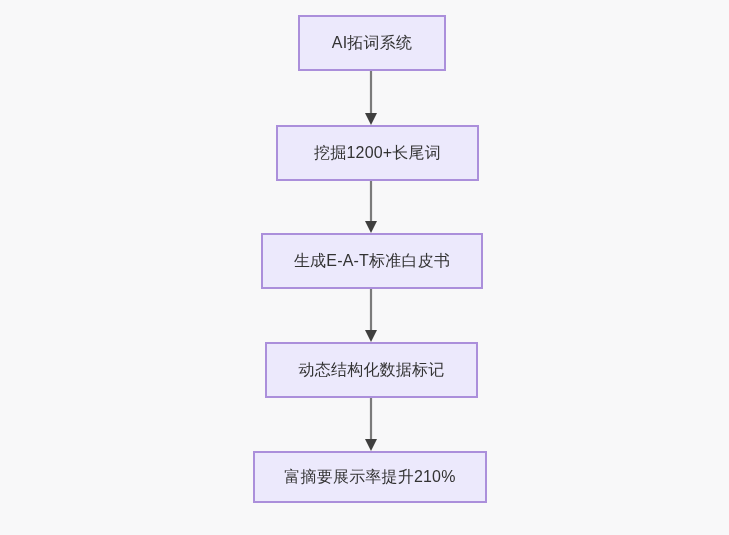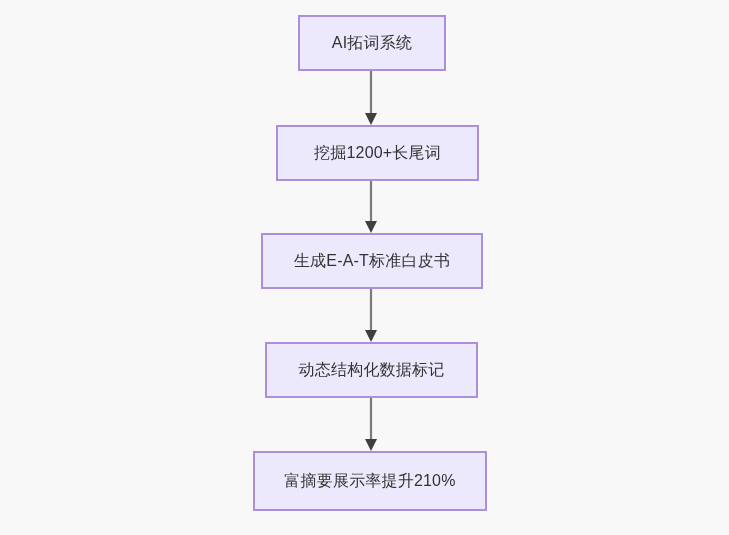--- a/index.html
+++ b/index.html
@@ -83,17 +83,17 @@
   </div>
 
   <div class="node" style="left:265px; top:342px; width:213px; height:56px;">
     <span>动态结构化数据标记</span>
   </div>
 
   <div class="node" style="left:261px; top:233px; width:222px; height:56px;">
     <span>生成E-A-T标准白皮书</span>
   </div>
 
-  <div class="node" style="left:253px; top:451px; width:234px; height:60px;">
+  <div class="node" style="left:253px; top:451px; width:234px; height:52px;">
     <span>富摘要展示率提升210%</span>
   </div>
 
 </div>
 
 </body></html>

